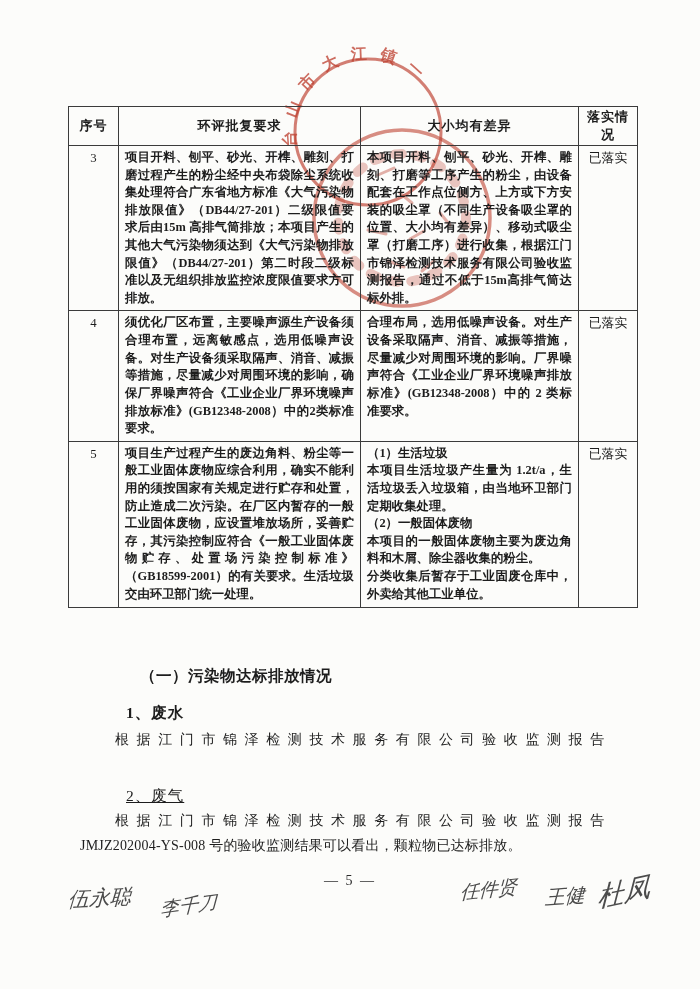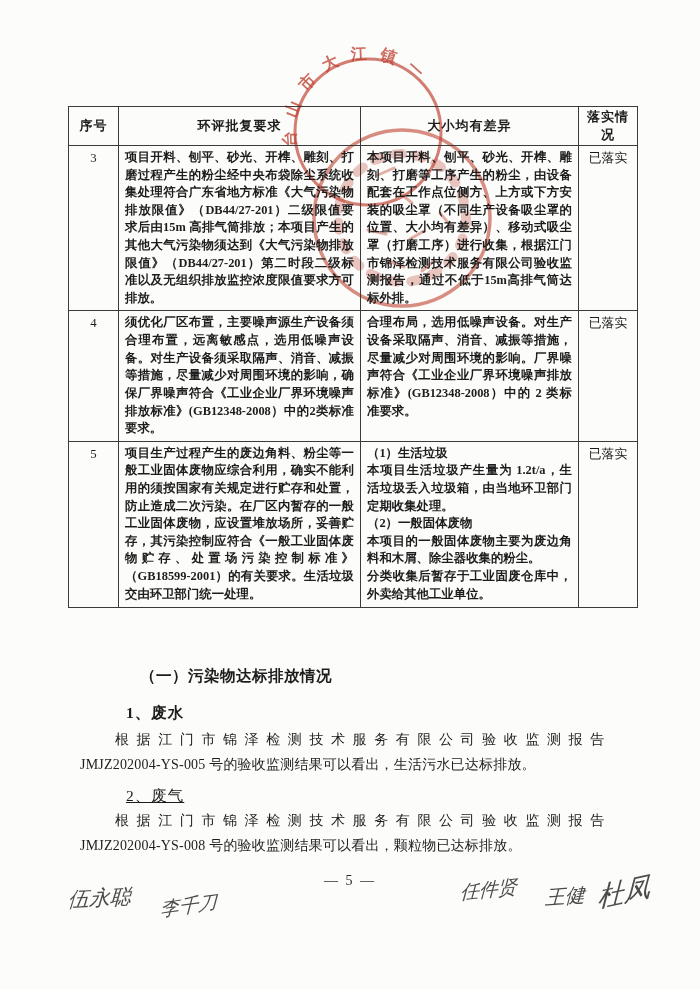--- a/index.html
+++ b/index.html
@@ -120,21 +120,20 @@
       </tr>
     </tbody>
   </table>
 
   <div class="h2">（一）污染物达标排放情况</div>
 
   <div class="numitem item1">1、废水</div>
 
   <p class="para para1">
     <span class="l1">根据江门市锦泽检测技术服务有限公司验收监测报告</span>
-    <span class="l2">JMJZ202004-YS-005 号的验收监测结果可以看出，生活污水已达标排放。</span>
   </p>
 
   <div class="numitem item2">2、废气</div>
 
   <p class="para para2">
     <span class="l1">根据江门市锦泽检测技术服务有限公司验收监测报告</span>
     <span class="l2">JMJZ202004-YS-008 号的验收监测结果可以看出，颗粒物已达标排放。</span>
   </p>
 
   <div class="pageno">— 5 —</div>

